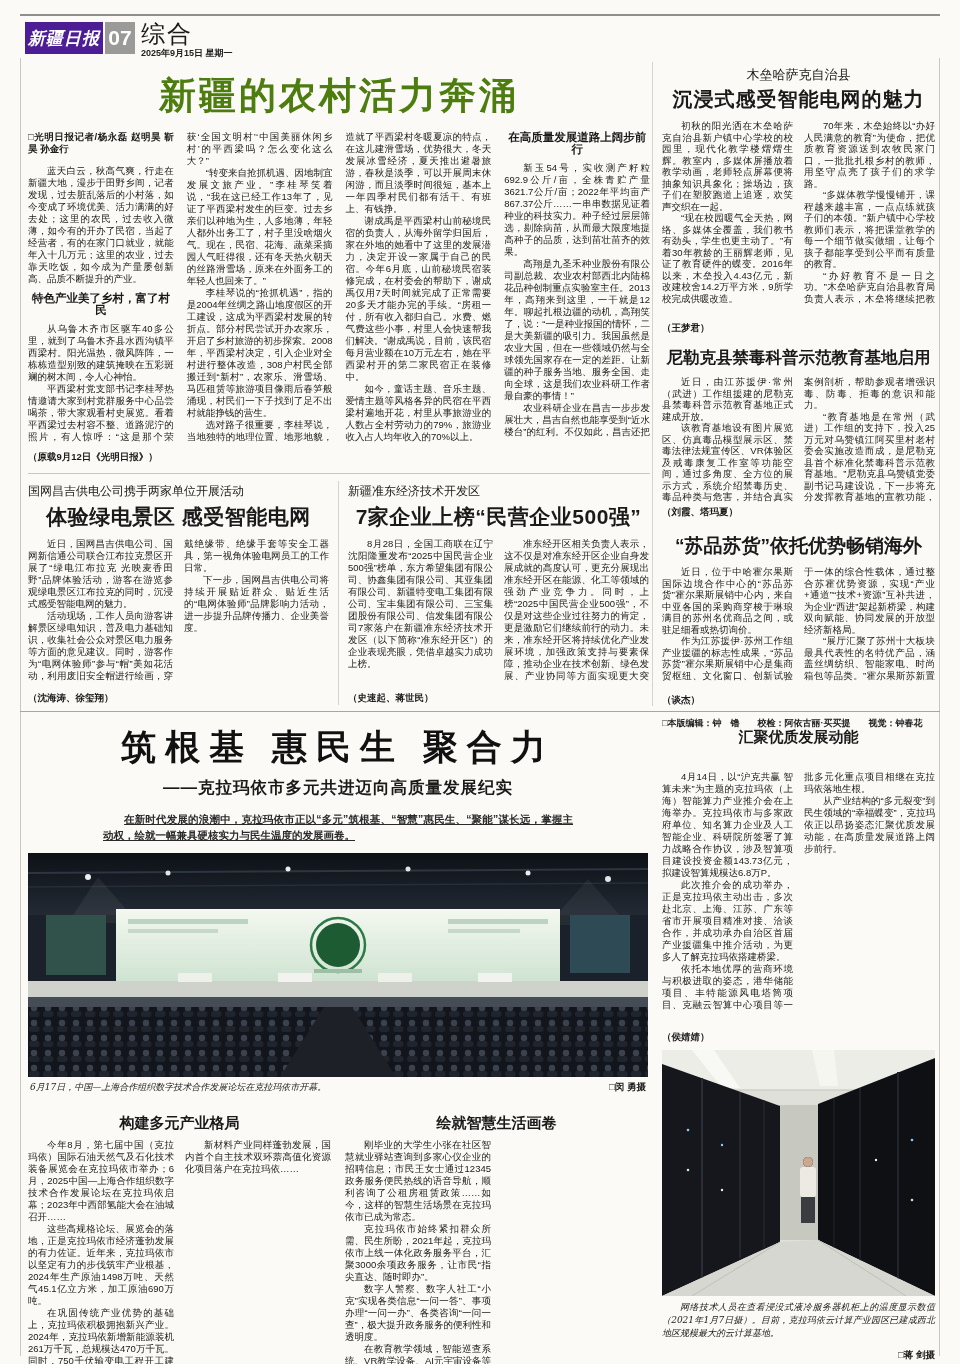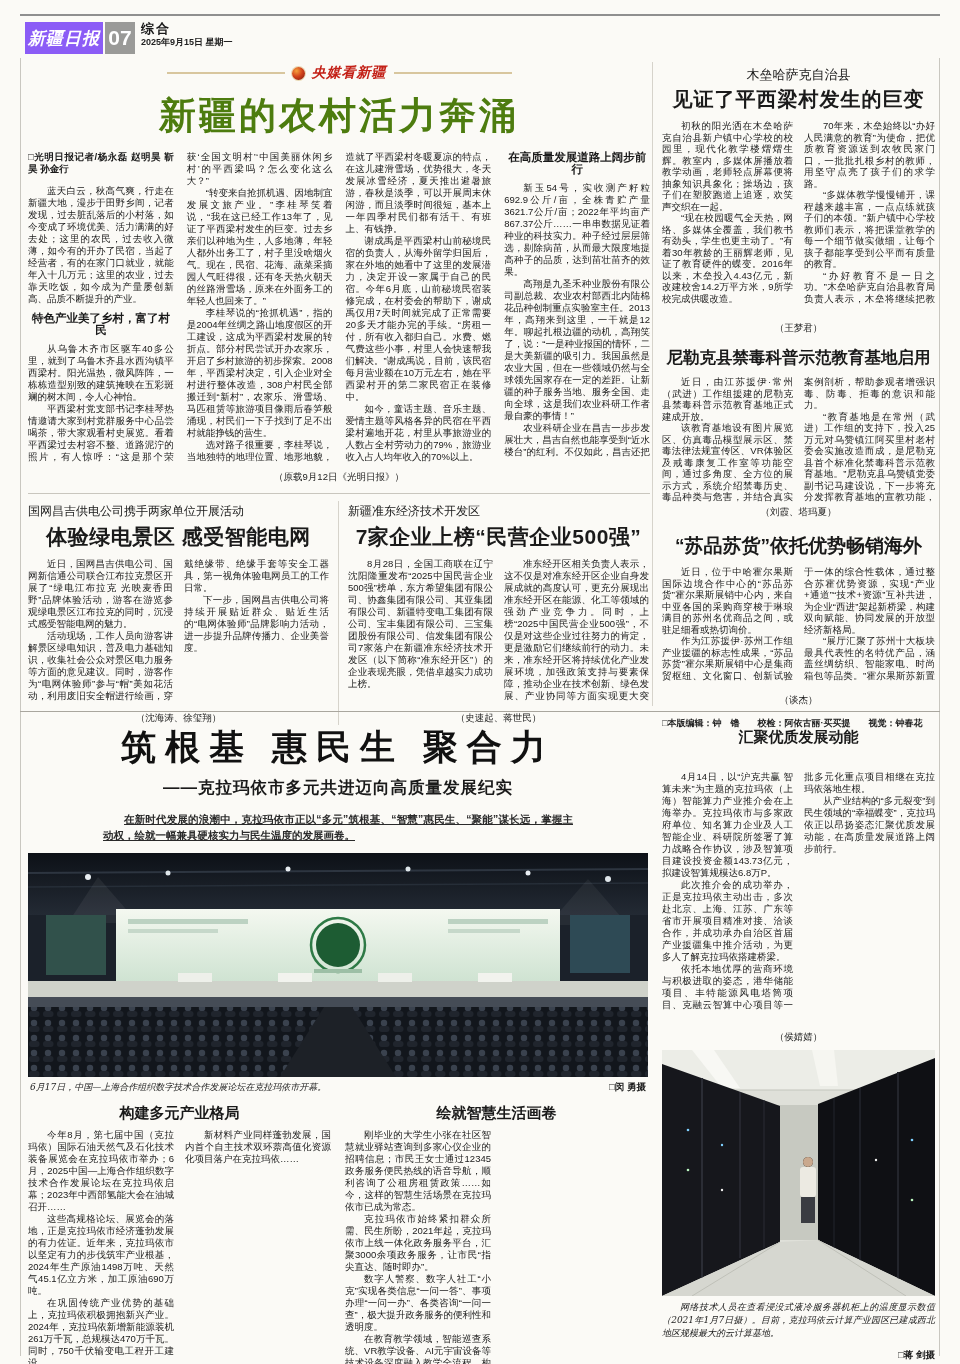--- a/index.html
+++ b/index.html
@@ -4,40 +4,40 @@
 <style>
   html,body{margin:0;padding:0;background:#8a8a8a;}
   .page{position:relative;width:960px;height:1364px;margin:0 auto;background:#fbfaf6;
         font-family:"Liberation Sans",sans-serif;color:#1a1a1a;overflow:hidden;}
   .top-rule{position:absolute;left:20px;right:20px;top:14px;border-top:2px solid #8f8f8f;}
   .edge-l{position:absolute;left:20px;top:58px;bottom:8px;border-left:1px solid #c9c7c0;}
   .edge-r{position:absolute;right:20px;top:58px;bottom:8px;border-right:1px solid #c9c7c0;}
 
   
   .masthead{position:absolute;left:25px;top:22px;display:flex;align-items:flex-start;}
-  .logo-box{width:78px;height:32px;background:#8b5cf6;color:#fff;display:flex;align-items:center;justify-content:center;
+  .logo-box{width:78px;height:32px;background:#4c1d95;color:#fff;display:flex;align-items:center;justify-content:center;
             font-family:"DejaVu Serif",serif;font-weight:bold;font-style:italic;font-size:17px;letter-spacing:1px;transform-origin:left;}
   .page-no{width:30px;height:32px;background:#9a9a98;color:#fff;display:flex;align-items:center;justify-content:center;
            font-size:21px;font-weight:bold;margin-left:2px;}
   .sec{margin-left:6px;line-height:1;}
-  .sec-name{font-size:13px;font-weight:bold;letter-spacing:2px;}
+  .sec-name{font-size:24px;font-weight:normal;letter-spacing:2px;}
   .date-line{font-size:9px;font-weight:bold;color:#222;margin-top:3px;}
 
   
   .left-col{position:absolute;left:28px;top:62px;width:622px;}
   .right-col{position:absolute;left:662px;top:62px;width:273px;}
   .v-divider{position:absolute;left:652px;top:62px;height:644px;border-left:1px solid #d6d3cb;}
   .full-rule{position:absolute;left:20px;right:20px;top:711px;border-top:1px solid #a9a69e;}
 
   
   .article-body{font-size:9.5px;line-height:12px;text-align:justify;column-fill:auto;overflow:hidden;}
   .article-body p{margin:0;text-indent:2em;}
   p.flow-subhead{font-weight:bold;text-align:center;text-indent:0;font-size:11.5px;margin:7px 0;break-inside:avoid;}
   p.flow-byline{font-weight:bold;text-indent:0;margin-bottom:10px;}
-  .credit{font-size:9.5px;font-weight:normal;text-align:center;margin-top:2px;}
+  .credit{font-size:9.5px;font-weight:bold;text-align:left;margin-top:2px;}
 
   
   .kicker-row{display:flex;align-items:center;justify-content:center;gap:7px;margin-top:2px;}
   .tan-line{width:118px;border-top:2px solid #d8c69e;}
   .globe{width:13px;height:13px;border-radius:50%;
          background:radial-gradient(circle at 35% 30%, #f5a13c 0%, #d3441c 45%, #7e1407 100%);
          box-shadow:0 0 0 1px #e9d9b4;}
   .kicker-red{color:#c32017;font-weight:bold;font-size:14px;font-style:italic;letter-spacing:1px;}
   .lead-title{margin:9px 0 10px;text-align:center;font-size:37px;letter-spacing:3px;font-weight:bold;color:#4d7c0f;}
   .lead-body{column-count:4;column-gap:13px;height:318px;}
@@ -66,21 +66,21 @@
   .editors{font-size:9px;font-weight:bold;margin-top:10px;color:#222;}
 
   
   .feature{position:absolute;left:28px;top:718px;width:907px;display:flex;}
   .feat-left{width:620px;}
   .feat-right{width:273px;margin-left:14px;}
   .feat-title{text-align:center;font-size:35px;font-weight:bold;letter-spacing:9px;margin:6px 0 6px;color:#111;}
   .feat-subtitle{text-align:center;font-size:16.5px;font-weight:bold;margin:0 0 12px;letter-spacing:1px;}
   .feat-intro{width:470px;margin:0 auto 10px;font-size:10.5px;line-height:16px;font-weight:bold;color:#2a2a2a;text-align:justify;text-indent:2em;text-decoration:underline;}
   .photo{display:block;}
-  .caption-row{display:flex;justify-content:space-between;align-items:flex-start;margin:4px 2px 6px;}
+  .caption-row{display:flex;justify-content:space-between;align-items:flex-start;margin:4px 2px 16px;}
   .caption-text{font-family:"DejaVu Serif",serif;font-style:italic;font-size:9px;color:#222;}
   .caption-credit{font-size:9.5px;font-weight:bold;white-space:nowrap;margin-left:12px;}
   .sub-band{display:flex;margin-top:4px;}
   .sub-art{width:303px;}
   .sub-art + .sub-art{margin-left:14px;}
   .sub-title{text-align:center;font-size:15px;font-weight:bold;margin:4px 0 6px;}
   .sub-body{height:252px;}
   .g3-title{text-align:center;font-size:15px;font-weight:bold;margin:10px 0 24px;}
   .g3-body{height:258px;}
   .server-caption{font-family:"DejaVu Serif",serif;font-style:italic;font-size:9px;line-height:13px;text-align:justify;margin-top:5px;text-indent:2em;}
@@ -100,26 +100,20 @@
     <div class="sec">
       <div class="sec-name">综合</div>
       <div class="date-line">2025年9月15日 星期一</div>
     </div>
   </header>
 
   <div class="v-divider"></div>
 
   <section class="left-col">
     <article>
-      <div class="kicker-row">
-        <span class="tan-line"></span>
-        <span class="globe"></span>
-        <span class="kicker-red">央媒看新疆</span>
-        <span class="tan-line"></span>
-      </div>
       <h1 class="lead-title">新疆的农村活力奔涌</h1>
       <div class="article-body lead-body">
           <p class="flow-byline">□光明日报记者/杨永磊 赵明昊 靳昊 孙金行</p>
           <p class="flow-para">蓝天白云，秋高气爽，行走在新疆大地，漫步于田野乡间，记者发现，过去脏乱落后的小村落，如今变成了环境优美、活力满满的好去处；这里的农民，过去收入微薄，如今有的开办了民宿，当起了经营者，有的在家门口就业，就能年入十几万元；这里的农业，过去靠天吃饭，如今成为产量屡创新高、品质不断提升的产业。</p>
           <p class="flow-subhead">特色产业美了乡村，富了村民</p>
           <p class="flow-para">从乌鲁木齐市区驱车40多公里，就到了乌鲁木齐县水西沟镇平西梁村。阳光温热，微风阵阵，一栋栋造型别致的建筑掩映在五彩斑斓的树木间，令人心神怡。</p>
           <p class="flow-para">平西梁村党支部书记李桂琴热情邀请大家到村党群服务中心品尝喝茶，带大家观看村史展览。看着平西梁过去村容不整、道路泥泞的照片，有人惊呼：“这是那个荣获‘全国文明村’‘中国美丽休闲乡村’的平西梁吗？怎么变化这么大？”</p>
           <p class="flow-para">“转变来自抢抓机遇、因地制宜发展文旅产业。”李桂琴笑着说，“我在这已经工作13年了，见证了平西梁村发生的巨变。过去乡亲们以种地为生，人多地薄，年轻人都外出务工了，村子里没啥烟火气。现在，民宿、花海、蔬菜采摘园人气旺得很，还有冬天热火朝天的丝路滑雪场，原来在外面务工的年轻人也回来了。”</p>
           <p class="flow-para">李桂琴说的“抢抓机遇”，指的是2004年丝绸之路山地度假区的开工建设，这成为平西梁村发展的转折点。部分村民尝试开办农家乐，开启了乡村旅游的初步探索。2008年，平西梁村决定，引入企业对全村进行整体改造，308户村民全部搬迁到“新村”，农家乐、滑雪场、马匹租赁等旅游项目像雨后春笋般涌现，村民们一下子找到了足不出村就能挣钱的营生。</p>
           <p class="flow-para">选对路子很重要，李桂琴说，当地独特的地理位置、地形地貌，造就了平西梁村冬暖夏凉的特点，在这儿建滑雪场，优势很大，冬天发展冰雪经济，夏天推出避暑旅游，春秋是淡季，可以开展周末休闲游，而且淡季时间很短，基本上一年四季村民们都有活干、有班上、有钱挣。</p>
@@ -155,21 +149,21 @@
             <p class="flow-para">准东经开区相关负责人表示，这不仅是对准东经开区企业自身发展成就的高度认可，更充分展现出准东经开区在能源、化工等领域的强劲产业竞争力。同时，上榜“2025中国民营企业500强”，不仅是对这些企业过往努力的肯定，更是激励它们继续前行的动力。未来，准东经开区将持续优化产业发展环境，加强政策支持与要素保障，推动企业在技术创新、绿色发展、产业协同等方面实现更大突破，助力准东经开区在全国乃至全球能源产业版图中占据更重要的位置，为区域经济高质量发展注入源源不断的活力。</p>
           </div>
         <div class="credit">（史速起、蒋世民）</div>
       </article>
     </div>
   </section>
 
   <aside class="right-col">
     <article>
       <div class="side-kicker">木垒哈萨克自治县</div>
-      <h2 class="side-title edu-title">见证了平西梁村发生的巨变</h2>
+      <h2 class="side-title edu-title">沉浸式感受智能电网的魅力</h2>
       <div class="article-body cols2 edu-body">
           <p class="flow-para">初秋的阳光洒在木垒哈萨克自治县新户镇中心学校的校园里，现代化教学楼熠熠生辉。教室内，多媒体屏播放着教学动画，老师轻点屏幕便将抽象知识具象化；操场边，孩子们在塑胶跑道上追逐，欢笑声交织在一起。</p>
           <p class="flow-para">“现在校园暖气全天热，网络、多媒体全覆盖，我们教书有劲头，学生也更主动了。”有着30年教龄的王丽辉老师，见证了教育硬件的蝶变。2016年以来，木垒投入4.43亿元，新改建校舍14.2万平方米，9所学校完成供暖改造。</p>
           <p class="flow-para">70年来，木垒始终以“办好人民满意的教育”为使命，把优质教育资源送到农牧民家门口，一批批扎根乡村的教师，用坚守点亮了孩子们的求学路。</p>
           <p class="flow-para">“多媒体教学慢慢铺开，课程越来越丰富，一点点练就孩子们的本领。”新户镇中心学校教师们表示，将把课堂教学的每一个细节做实做细，让每个孩子都能享受到公平而有质量的教育。</p>
           <p class="flow-para">“办好教育不是一日之功。”木垒哈萨克自治县教育局负责人表示，木垒将继续把教育放在优先发展位置，努力办好人民满意的教育。</p>
         </div>
       <div class="credit">（王梦君）</div>
     </article>
 

